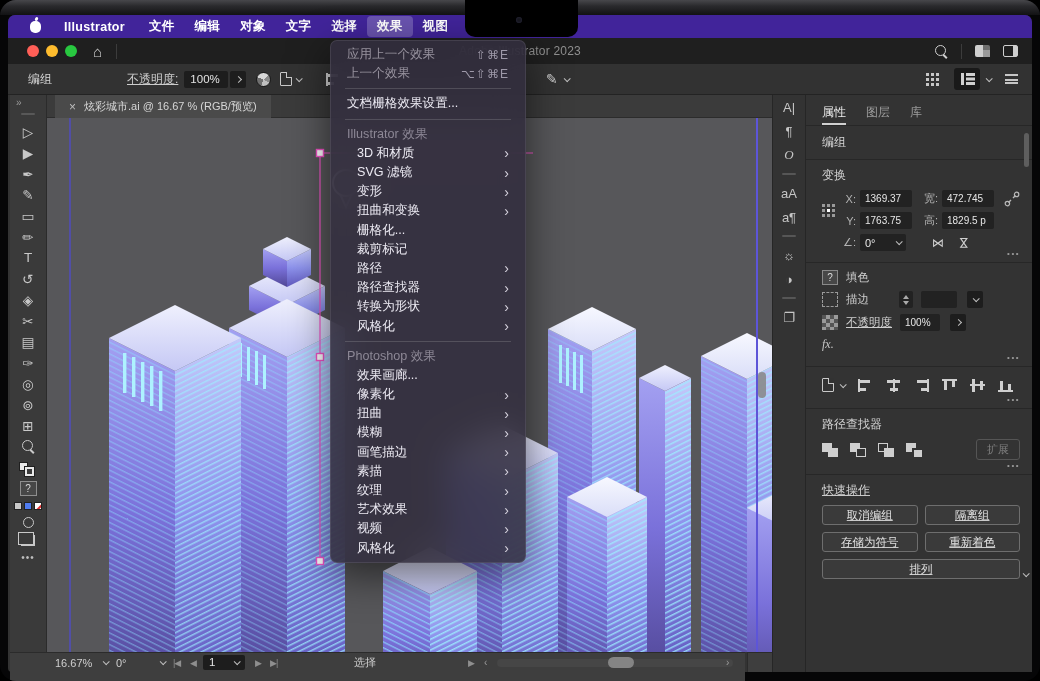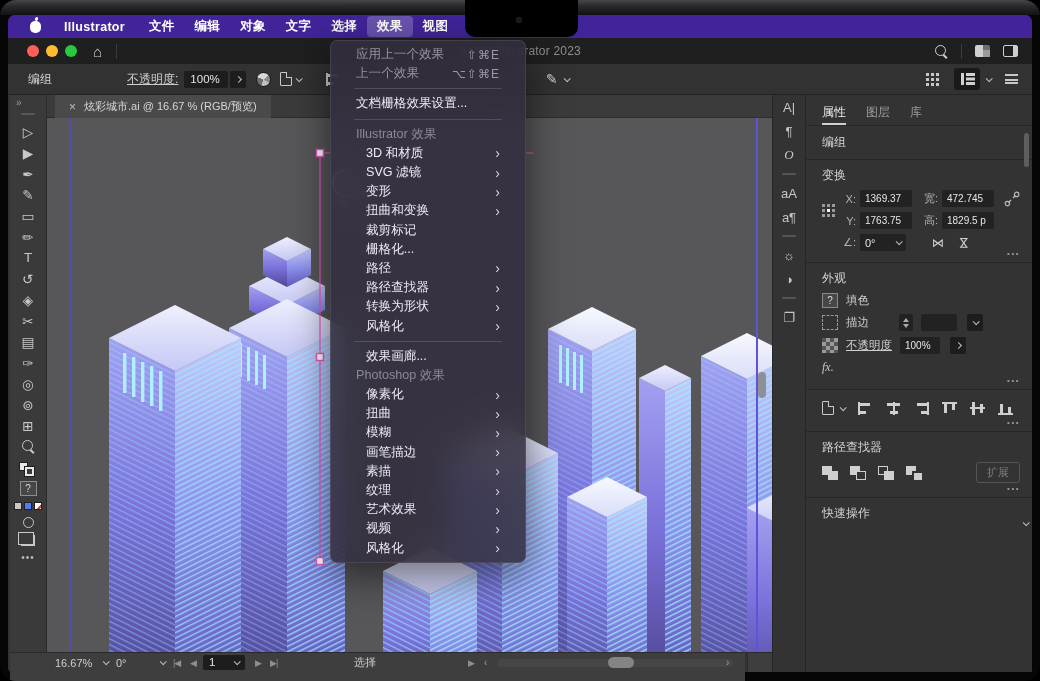--- a/index.html
+++ b/index.html
@@ -97,21 +97,21 @@
 
   
   .canvas { position:absolute; left:47px; top:95px; width:725px; height:557px; background:#57575a; overflow:hidden; z-index:1; }
   .city { position:absolute; left:0; top:0; }
   .tabbar { position:absolute; left:47px; top:95px; width:725px; height:23px; background:#3b3b3b; border-bottom:1px solid #2c2c2c; display:flex; z-index:6; }
   .doc-tab { margin-left:8px; height:23px; background:#4a4a4a; color:#d6d6d6; font-size:11px; display:flex; align-items:center; gap:8px; padding:0 14px; }
   .doc-tab .x { color:#bdbdbd; font-size:12px; }
   .vthumb { position:absolute; left:711px; top:277px; width:8px; height:26px; background:#8a8a8c; border-radius:4px; opacity:.9; z-index:4; }
 
   
-  .menu { position:absolute; left:330px; top:40px; width:196px; background:rgba(50,46,62,.88); -webkit-backdrop-filter:blur(16px) saturate(1.2); backdrop-filter:blur(16px) saturate(1.2); border-radius:7px; border:1px solid rgba(255,255,255,.09); box-shadow:0 12px 40px rgba(0,0,0,.55); padding:4px 13px; z-index:40; }
+  .menu { position:absolute; left:330px; top:40px; width:196px; background:rgba(50,46,62,.88); -webkit-backdrop-filter:blur(16px) saturate(1.2); backdrop-filter:blur(16px) saturate(1.2); border-radius:7px; border:1px solid rgba(255,255,255,.09); box-shadow:0 12px 40px rgba(0,0,0,.55); padding:4px 4px; z-index:40; }
   .menu-item { height:19.2px; display:flex; align-items:center; padding:0 12px; color:#eceaf3; font-size:12.6px; }
   .menu-item.ind { padding-left:22px; }
   .menu-item.dim .mi-label { color:#98939f; }
   .menu-item.hdr { color:#8d8896; }
   .mi-label { flex:1; white-space:nowrap; }
   .mi-sc { color:#9e99a9; font-size:12px; letter-spacing:1px; }
   .mi-ch { color:#d6d2de; font-size:14px; line-height:1; }
   .menu-sep { height:1px; background:rgba(255,255,255,.15); margin:5px 10px; }
 
   
@@ -486,21 +486,20 @@
               </span>
             <span class="flip" style="margin-left:22px;">⋈</span>
             <span class="flip v" style="margin-left:10px;">⋈</span>
           </div>
         </div>
       </div>
       <div class="more">•••</div>
     </div>
 
     <div class="psec">
-      <div class="psec-title">外观</div>
       <div class="aprow">
         <span class="qbox">?</span>
         <span class="aplab">填色</span>
       </div>
       <div class="aprow">
         <span class="dashbox"></span>
         <span class="aplab">描边</span>
         <span class="stepper" style="margin-left:22px;">
             <i class="up"></i>
             <i class="dn"></i>
@@ -571,22 +570,29 @@
           </span>
         <span class="pf-ic pf4">
             <span class="bk"></span>
             <span class="fr"></span>
           </span>
         <span class="xbtn">扩展</span>
       </div>
       <div class="more">•••</div>
     </div>
 
-    <div class="psec" style="border-bottom:none;">
+    <div class="psec" style="border-bottom:none;text-decoration:underline;">
       <div class="psec-title">快速操作</div>
+      <div class="qa-grid">
+          <div class="qbtn">取消编组</div>
+          <div class="qbtn">隔离组</div>
+          <div class="qbtn">存储为符号</div>
+          <div class="qbtn">重新着色</div>
+          <div class="qbtn wide">排列</div>
+        </div>
       <span class="chev down qa-chev"></span>
     </div>
     <div class="pscroll"></div>
   </div>
 
   <div class="statusbar">
     <div class="sb" style="left:45px;">
         <span>16.67%</span>
       </div>
     <div class="sb" style="left:93px;">
@@ -647,49 +653,49 @@
         </div>
         <div class="menu-item ind">
           <span class="mi-label">变形</span>
           <span class="mi-ch">›</span>
         </div>
         <div class="menu-item ind">
           <span class="mi-label">扭曲和变换</span>
           <span class="mi-ch">›</span>
         </div>
         <div class="menu-item ind">
+          <span class="mi-label">栅格化...</span>
+        </div>
+        <div class="menu-item ind">
           <span class="mi-label">裁剪标记</span>
         </div>
         <div class="menu-item ind">
-          <span class="mi-label">栅格化...</span>
-        </div>
-        <div class="menu-item ind">
           <span class="mi-label">路径</span>
           <span class="mi-ch">›</span>
         </div>
         <div class="menu-item ind">
           <span class="mi-label">路径查找器</span>
           <span class="mi-ch">›</span>
         </div>
         <div class="menu-item ind">
           <span class="mi-label">转换为形状</span>
           <span class="mi-ch">›</span>
         </div>
         <div class="menu-item ind">
           <span class="mi-label">风格化</span>
           <span class="mi-ch">›</span>
         </div>
         <div class="menu-sep"></div>
-        <div class="menu-item ind">
-          <span class="mi-label">效果画廊...</span>
-        </div>
         <div class="menu-item hdr">
           <span class="mi-label">Photoshop 效果</span>
         </div>
         <div class="menu-item ind">
+          <span class="mi-label">效果画廊...</span>
+        </div>
+        <div class="menu-item ind">
           <span class="mi-label">像素化</span>
           <span class="mi-ch">›</span>
         </div>
         <div class="menu-item ind">
           <span class="mi-label">扭曲</span>
           <span class="mi-ch">›</span>
         </div>
         <div class="menu-item ind">
           <span class="mi-label">模糊</span>
           <span class="mi-ch">›</span>

